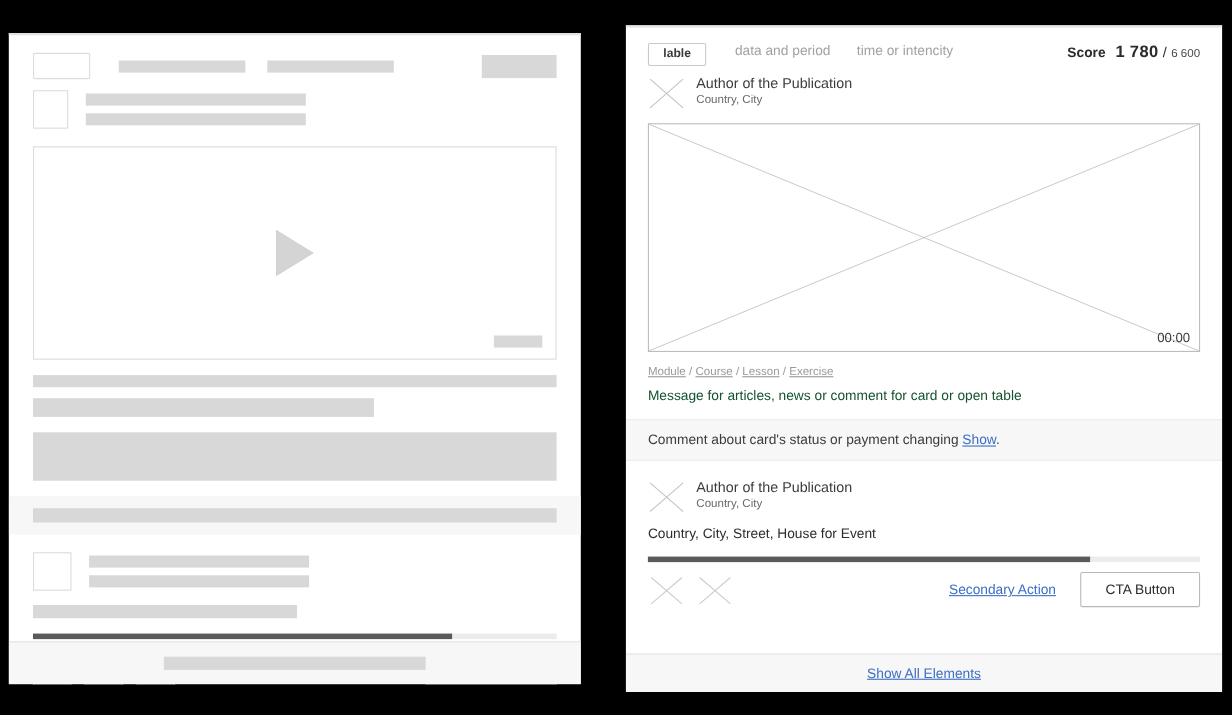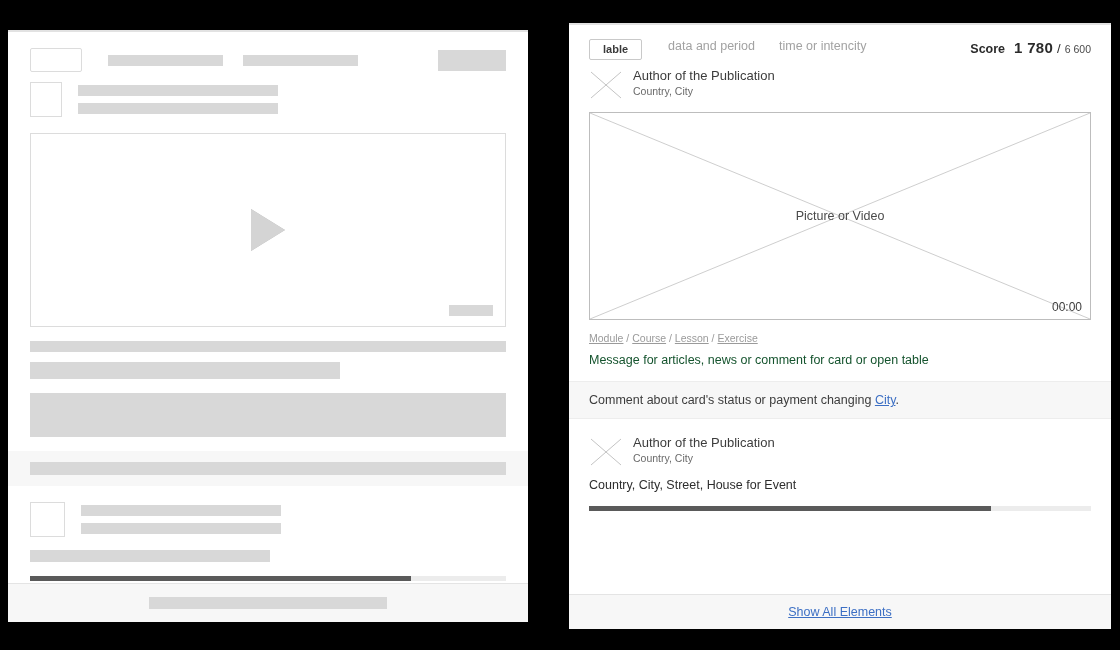--- a/index.html
+++ b/index.html
@@ -221,51 +221,62 @@
           <div class="nm">Author of the Publication</div>
           <div class="sub">Country, City</div>
         </div>
       </div>
 
       <div class="r-media">
         <svg viewBox="0 0 500 206" preserveAspectRatio="none">
           <line x1="0" y1="0" x2="500" y2="206" stroke="#b9b9b9" stroke-width="0.7" vector-effect="non-scaling-stroke"></line>
           <line x1="500" y1="0" x2="0" y2="206" stroke="#b9b9b9" stroke-width="0.7" vector-effect="non-scaling-stroke"></line>
         </svg>
-        <div class="center-txt">Picture or Video</div>
         <div class="time">00:00</div>
       </div>
 
       <div class="r-crumb">
         <a href="#">Module</a><span class="sep"> / </span><a href="#">Course</a><span class="sep"> / </span><a href="#">Lesson</a><span class="sep"> / </span><a href="#">Exercise</a>
       </div>
 
       <div class="r-msg">Message for articles, news or comment for card or open table</div>
 
       <div class="r-note">
-        <span>Comment about card's status or payment changing </span><a href="#">City</a><span>.</span>
+        <span>Comment about card's status or payment changing </span><a href="#">Show</a><span>.</span>
       </div>
 
       <div class="r-author2">
         <svg class="xicon" width="34" height="34" viewBox="0 0 34 34">
           <line x1="2" y1="4" x2="32" y2="30" stroke="#c4c4c4" stroke-width="1"></line>
           <line x1="32" y1="4" x2="2" y2="30" stroke="#c4c4c4" stroke-width="1"></line>
         </svg>
         <div class="txt">
           <div class="nm">Author of the Publication</div>
           <div class="sub">Country, City</div>
         </div>
       </div>
 
       <div class="r-addr">Country, City, Street, House for Event</div>
 
       <div class="r-prog">
         <i id="r-prog-fill" style="width: 80%;"></i>
       </div>
 
+      <div class="r-actions">
+        <svg class="xicon" width="34" height="34" viewBox="0 0 34 34">
+          <line x1="3" y1="6" x2="31" y2="30" stroke="#cccccc" stroke-width="1"></line>
+          <line x1="31" y1="6" x2="3" y2="30" stroke="#cccccc" stroke-width="1"></line>
+        </svg>
+        <svg class="xicon" width="34" height="34" viewBox="0 0 34 34">
+          <line x1="3" y1="6" x2="31" y2="30" stroke="#cccccc" stroke-width="1"></line>
+          <line x1="31" y1="6" x2="3" y2="30" stroke="#cccccc" stroke-width="1"></line>
+        </svg>
+        <a href="#" class="r-link">Secondary Action</a>
+        <button class="r-cta">CTA Button</button>
+      </div>
 
       <div class="r-foot">
         <a href="#">Show All Elements</a>
       </div>
 
     </div>
   </div>
 
 </div>
 

